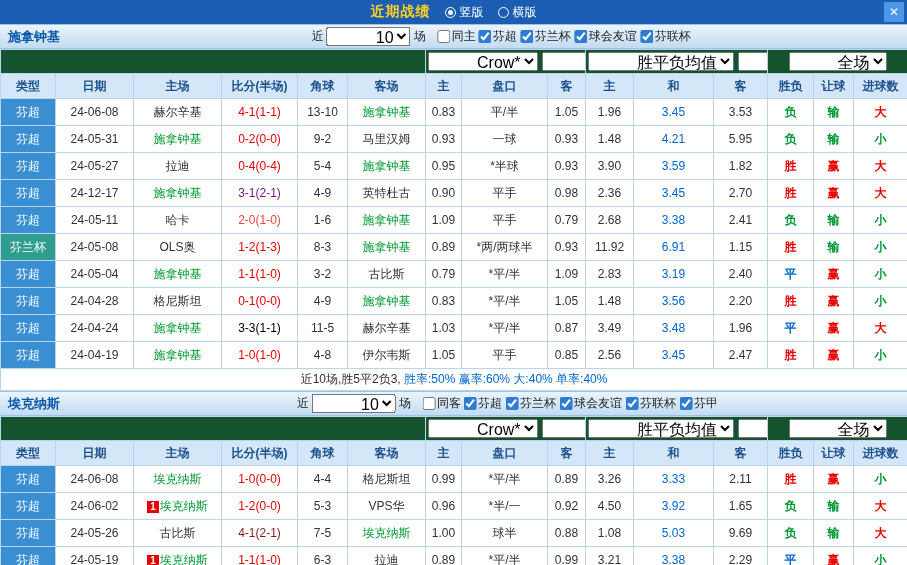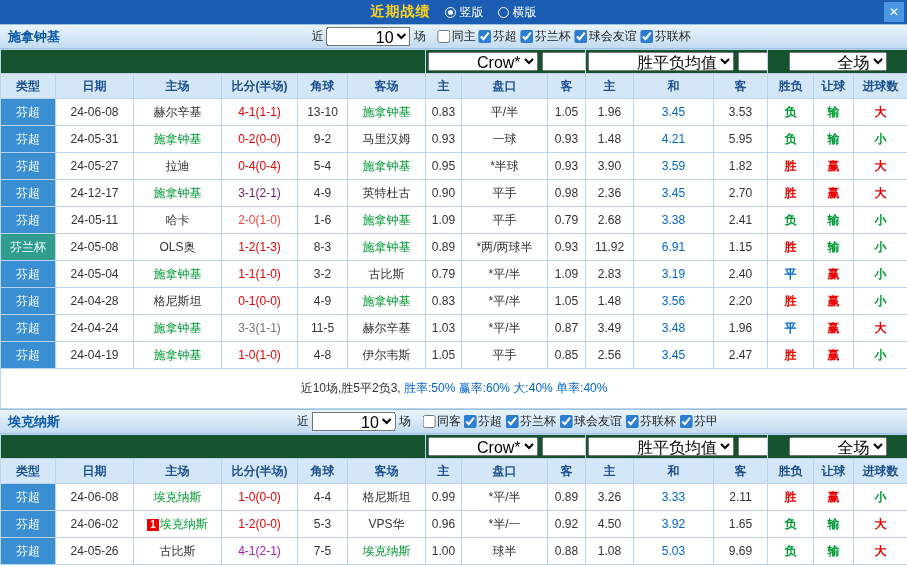--- a/index.html
+++ b/index.html
@@ -58,21 +58,21 @@
   td, th {
     border: 1px solid #b9d4ec;
     text-align: center;
     padding: 0 2px;
     overflow: hidden;
     white-space: nowrap;
   }
   thead tr.cols th { background: #d3e7f8; color: #1c4f8c; font-weight: bold; height: 25px; }
   tr.filter-row td { height: 24px; background: #14532d; text-decoration: underline; }
   tbody td { height: 27px; color: #333; }
-  tr.summary td { height: 40px; background: #fff; }
+  tr.summary td { height: 22px; background: #fff; }
   .redcard {
     display: inline-block; background: #e60000; color: #fff;
     font-size: 10px; line-height: 12px; padding: 0 3px; margin-right: 1px; font-weight: bold;
   }
   .sel-group { display: inline-flex; gap: 4px; align-items: center; }
 </style>
 </head>
 <body>
 
 <div class="titlebar">
@@ -309,21 +309,21 @@
         <td style="color: rgb(0, 102, 204);">3.56</td>
         <td>2.20</td>
         <td style="color: rgb(230, 0, 0); font-weight: bold;">胜</td>
         <td style="color: rgb(230, 0, 0); font-weight: bold;">赢</td>
         <td style="color: rgb(0, 153, 51); font-weight: bold;">小</td>
       </tr>
       <tr>
         <td style="background: rgb(58, 143, 210); color: rgb(255, 255, 255);">芬超</td>
         <td>24-04-24</td>
         <td><span style="color: rgb(0, 153, 51);">施拿钟基</span></td>
-        <td style="color: #737373;">3-3(1-1)</td>
+        <td style="color: #000000;">3-3(1-1)</td>
         <td>11-5</td>
         <td><span>赫尔辛基</span></td>
         <td>1.03</td>
         <td>*平/半</td>
         <td>0.87</td>
         <td>3.49</td>
         <td style="color: rgb(0, 102, 204);">3.48</td>
         <td>1.96</td>
         <td style="color: rgb(0, 102, 204); font-weight: bold;">平</td>
         <td style="color: rgb(230, 0, 0); font-weight: bold;">赢</td>
@@ -479,21 +479,21 @@
         <td style="color: rgb(0, 102, 204);">3.92</td>
         <td>1.65</td>
         <td style="color: rgb(0, 153, 51); font-weight: bold;">负</td>
         <td style="color: rgb(0, 153, 51); font-weight: bold;">输</td>
         <td style="color: rgb(230, 0, 0); font-weight: bold;">大</td>
       </tr>
       <tr>
         <td style="background: rgb(58, 143, 210); color: rgb(255, 255, 255);">芬超</td>
         <td>24-05-26</td>
         <td><span>古比斯</span></td>
-        <td style="color: #a21caf;">4-1(2-1)</td>
+        <td style="color: #7f1d1d;">4-1(2-1)</td>
         <td>7-5</td>
         <td><span style="color: rgb(0, 153, 51);">埃克纳斯</span></td>
         <td>1.00</td>
         <td>球半</td>
         <td>0.88</td>
         <td>1.08</td>
         <td style="color: rgb(0, 102, 204);">5.03</td>
         <td>9.69</td>
         <td style="color: rgb(0, 153, 51); font-weight: bold;">负</td>
         <td style="color: rgb(0, 153, 51); font-weight: bold;">输</td>

